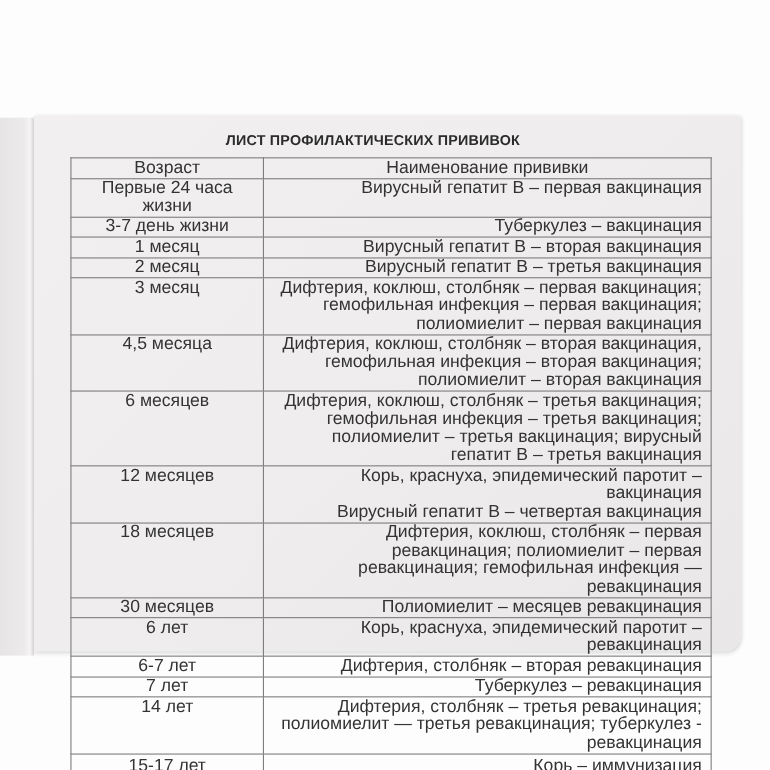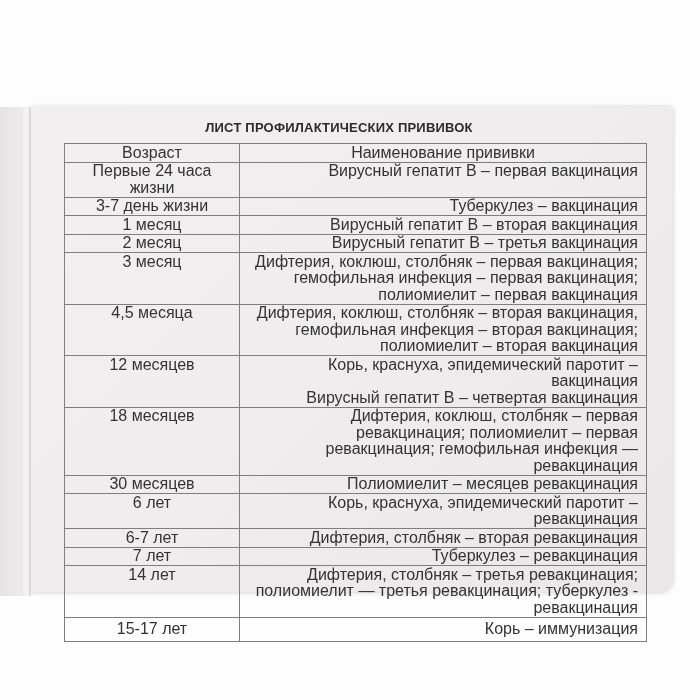--- a/index.html
+++ b/index.html
@@ -102,20 +102,24 @@
         </tr>
         <tr>
           <td class="age">3 месяц</td>
           <td class="vaccine">Дифтерия, коклюш, столбняк – первая вакцинация; гемофильная инфекция – первая вакцинация; полиомиелит – первая вакцинация</td>
         </tr>
         <tr>
           <td class="age">4,5 месяца</td>
           <td class="vaccine">Дифтерия, коклюш, столбняк – вторая вакцинация, гемофильная инфекция – вторая вакцинация; полиомиелит – вторая вакцинация</td>
         </tr>
         <tr>
+          <td class="age">6 месяцев</td>
+          <td class="vaccine">Дифтерия, коклюш, столбняк – третья вакцинация; гемофильная инфекция – третья вакцинация; полиомиелит – третья вакцинация; вирусный гепатит В – третья вакцинация</td>
+        </tr>
+        <tr>
           <td class="age">12 месяцев</td>
           <td class="vaccine">Корь, краснуха, эпидемический паротит – вакцинация
 Вирусный гепатит В – четвертая вакцинация</td>
         </tr>
         <tr>
           <td class="age">18 месяцев</td>
           <td class="vaccine">Дифтерия, коклюш, столбняк – первая ревакцинация; полиомиелит – первая ревакцинация; гемофильная инфекция — ревакцинация</td>
         </tr>
         <tr>
           <td class="age">30 месяцев</td>

